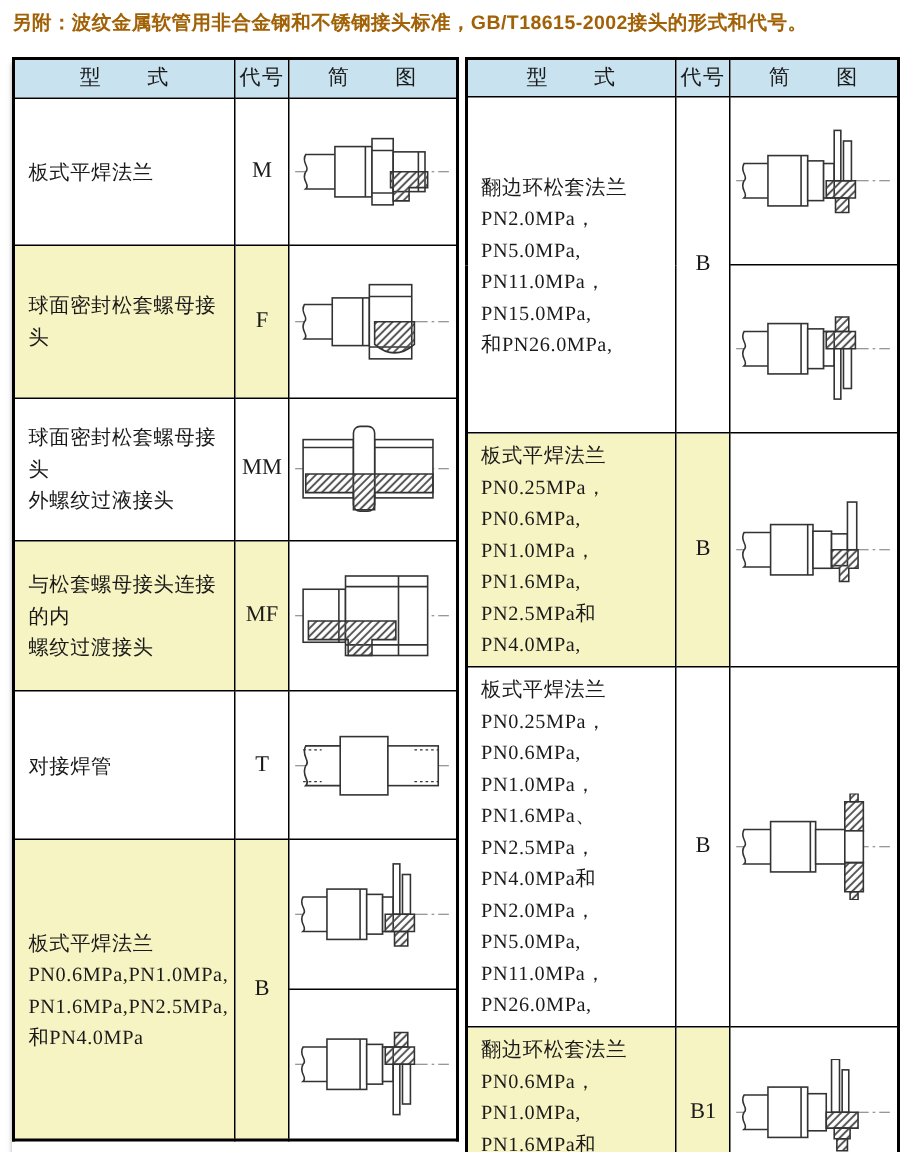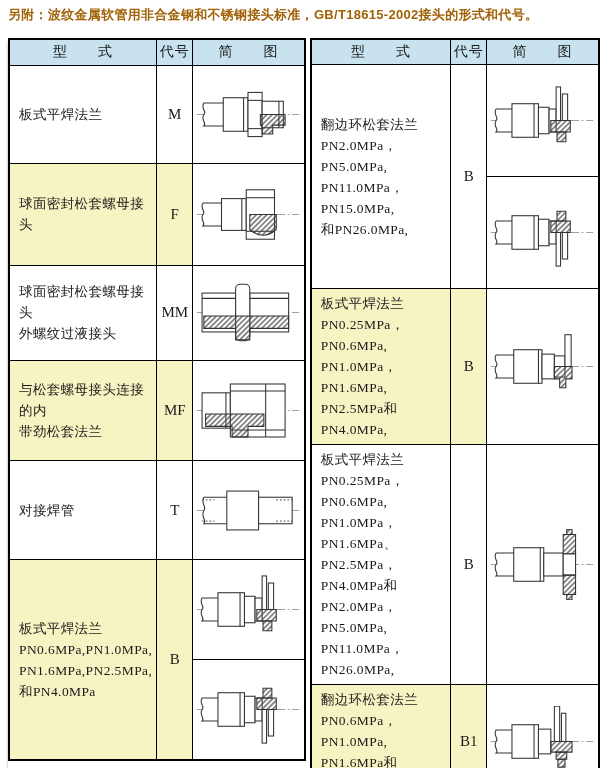--- a/index.html
+++ b/index.html
@@ -102,21 +102,21 @@
                 <rect class="ln" x="8" y="18" width="38" height="44"></rect>
                 <rect class="ln" x="62" y="18" width="44" height="44"></rect>
                 <rect class="ln" x="46" y="8" width="16" height="64" rx="5"></rect>
                 <line class="ln" x1="8" y1="24" x2="46" y2="24"></line>
                 <line class="ln" x1="62" y1="24" x2="106" y2="24"></line>
                 <path class="ln hf" d="M10 44 H106 V58 H62 V71 H46 V58 H10 Z"></path>
               </svg></td>
       </tr>
       <tr style="height:98px">
         <td class="type hl">与松套螺母接头连接的内
-带劲松套法兰</td>
+螺纹过渡接头</td>
         <td class="code hl">MF</td>
         <td class="diag"><svg class="dsvg" viewBox="0 0 120 80" xmlns="http://www.w3.org/2000/svg">
                 <defs>
                   <pattern id="hp" width="4.2" height="4.2" patternUnits="userSpaceOnUse" patternTransform="rotate(45)">
                     <line x1="2" y1="0" x2="2" y2="4.2" stroke="#4a4a4a" stroke-width="1.4"></line>
                   </pattern>
                 </defs>
                 <line class="cl" x1="2" y1="40" x2="118" y2="40"></line>
                 <rect class="ln" x="8" y="20" width="32" height="40"></rect>
                 <line class="ln" x1="35" y1="20" x2="35" y2="60"></line>

